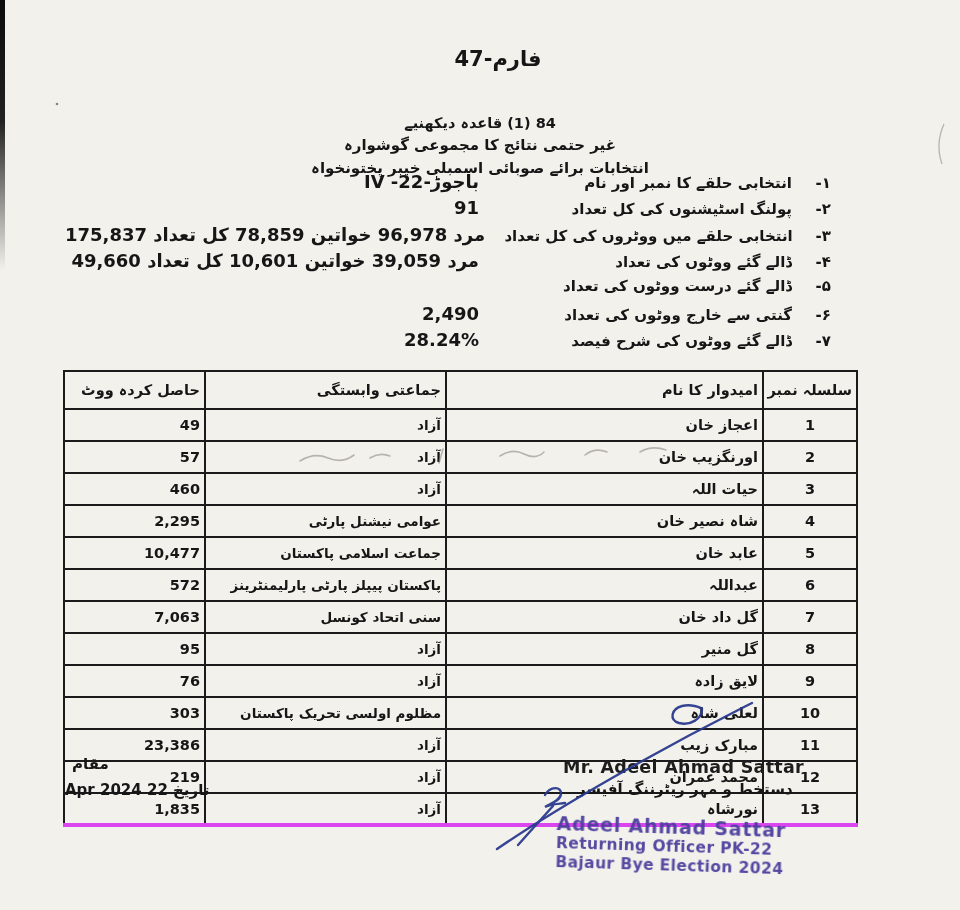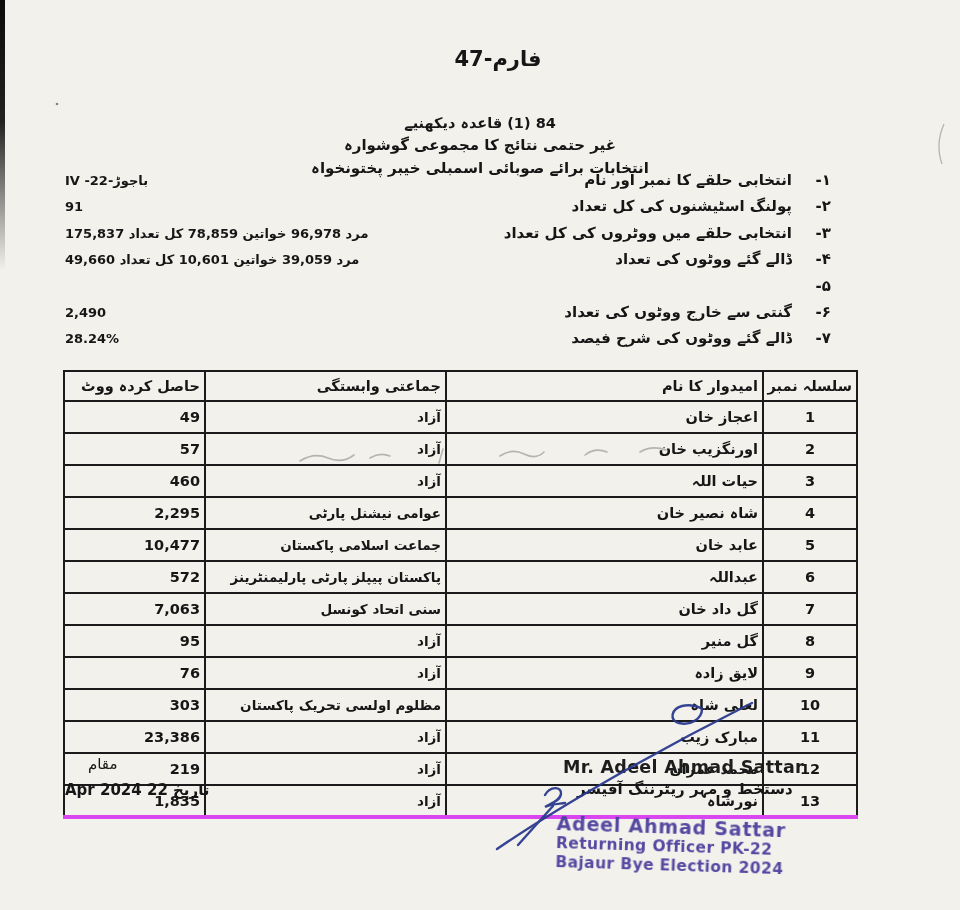--- a/index.html
+++ b/index.html
@@ -17,38 +17,38 @@
   .doc-header{position:absolute;top:46px;left:0;width:100%;text-align:center;font-weight:bold;}
   .form-title{font-size:21px;direction:rtl;line-height:1.25;padding-left:36px;}
   .rule-ref{font-size:14.5px;direction:ltr;line-height:1.5;margin-top:41px;}
   .subtitle{font-size:15px;direction:rtl;line-height:1.45;}
   .election-title{font-size:15px;direction:rtl;line-height:1.5;}
   
   .summary-list{position:absolute;top:171px;right:123px;width:772px;}
   .sum-row{display:flex;direction:rtl;align-items:baseline;height:26.4px;font-weight:bold;}
   .sum-num{width:45px;font-size:15px;text-align:start;padding-right:6px;box-sizing:border-box;}
   .sum-label{width:313px;font-size:15px;text-align:start;white-space:nowrap;}
-  .sum-value{flex:1;font-size:13px;text-align:left;white-space:nowrap;}
+  .sum-value{flex:1;font-size:18px;text-align:right;white-space:nowrap;}
   
   .results-table{position:absolute;left:63px;top:370px;width:793px;direction:rtl;
     border-collapse:collapse;table-layout:fixed;}
   .results-table th,.results-table td{
     border:2px solid #1b1b1b;font-weight:bold;padding:1px 4px;
     white-space:nowrap;overflow:hidden;box-sizing:border-box;}
-  .results-table th{height:30px;font-size:14.5px;text-align:start;}
+  .results-table th{height:38px;font-size:14.5px;text-align:start;}
   .results-table td{height:32px;font-size:14.5px;border-radius:11px;}
   .results-table{border:2.5px solid #151515;}
   .results-table tr:last-child td{border-bottom:4px solid #d946ef;}
   col.w-serial{width:94px;} col.w-name{width:317px;} col.w-party{width:241px;} col.w-votes{width:141px;}
   td.c-serial{text-align:center;}
   td.c-name{text-align:start;}
   td.c-party{text-align:start;font-size:13.5px;}
   td.c-votes{text-align:start;}
   
-  .place-label{position:absolute;left:88px;top:755px;font-size:15px;font-weight:normal;direction:rtl;}
+  .place-label{position:absolute;left:72px;top:755px;font-size:15px;font-weight:bold;direction:rtl;}
   .date-line{position:absolute;left:65px;top:781px;font-size:15px;font-weight:bold;direction:rtl;}
   .officer-name{position:absolute;left:563px;top:757px;font-size:17.5px;font-weight:600;
     letter-spacing:.3px;color:#1d1d1d;}
   .officer-title{position:absolute;left:577px;top:780px;font-size:15px;font-weight:bold;direction:rtl;}
   .stamp{position:absolute;left:557px;top:812px;transform:rotate(1.8deg);transform-origin:left top;
     color:#4a3d9c;filter:blur(.3px);opacity:.93;line-height:1.18;}
   .stamp-l1{font-size:19px;font-weight:bold;letter-spacing:.8px;}
   .stamp-l2{font-size:15.5px;font-weight:bold;letter-spacing:.4px;}
   .stamp-l3{font-size:15.5px;font-weight:bold;letter-spacing:.4px;}
   .ink-overlay{position:absolute;inset:0;pointer-events:none;}
@@ -83,20 +83,21 @@
         <span class="sum-label">انتخابی حلقے میں ووٹروں کی کل تعداد</span>
         <span class="sum-value">مرد 96,978 خواتین 78,859 کل تعداد 175,837</span>
       </div>
       <div class="sum-row">
         <span class="sum-num">۴-</span>
         <span class="sum-label">ڈالے گئے ووٹوں کی تعداد</span>
         <span class="sum-value">مرد 39,059 خواتین 10,601 کل تعداد 49,660</span>
       </div>
       <div class="sum-row">
         <span class="sum-num">۵-</span>
+        <span class="sum-label">ڈالے گئے درست ووٹوں کی تعداد</span>
       </div>
       <div class="sum-row">
         <span class="sum-num">۶-</span>
         <span class="sum-label">گنتی سے خارج ووٹوں کی تعداد</span>
         <span class="sum-value">2,490</span>
       </div>
       <div class="sum-row">
         <span class="sum-num">۷-</span>
         <span class="sum-label">ڈالے گئے ووٹوں کی شرح فیصد</span>
         <span class="sum-value">28.24%</span>

